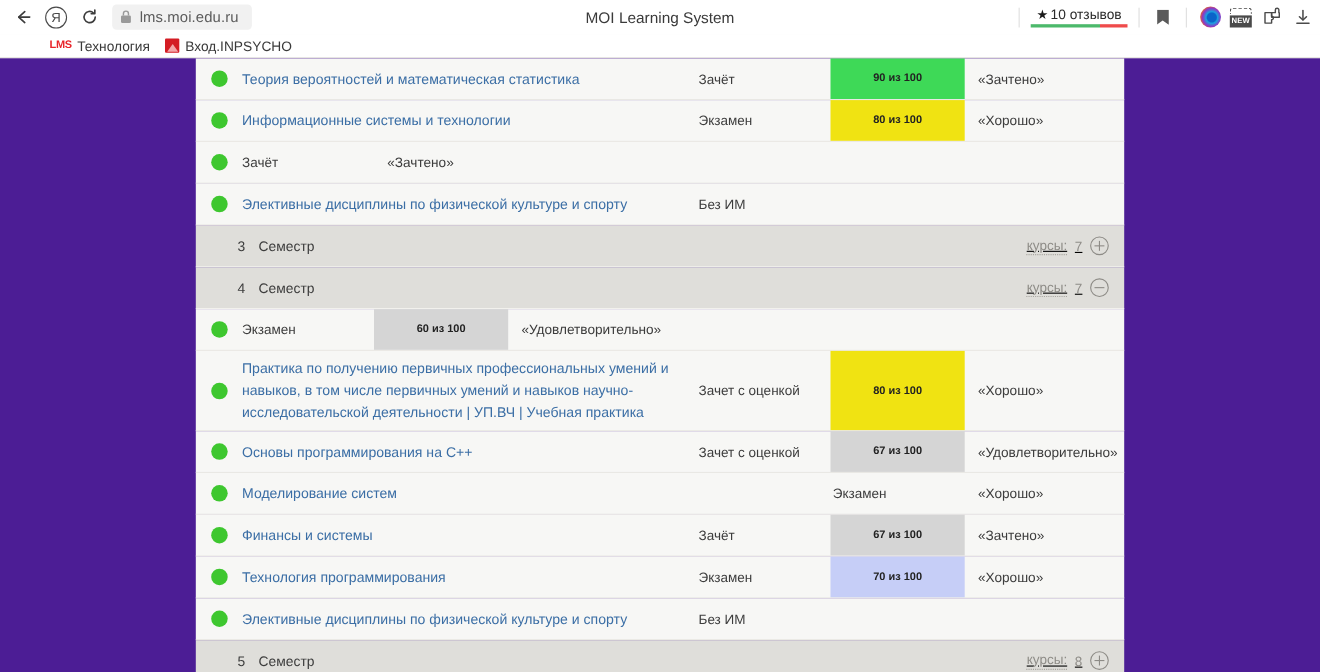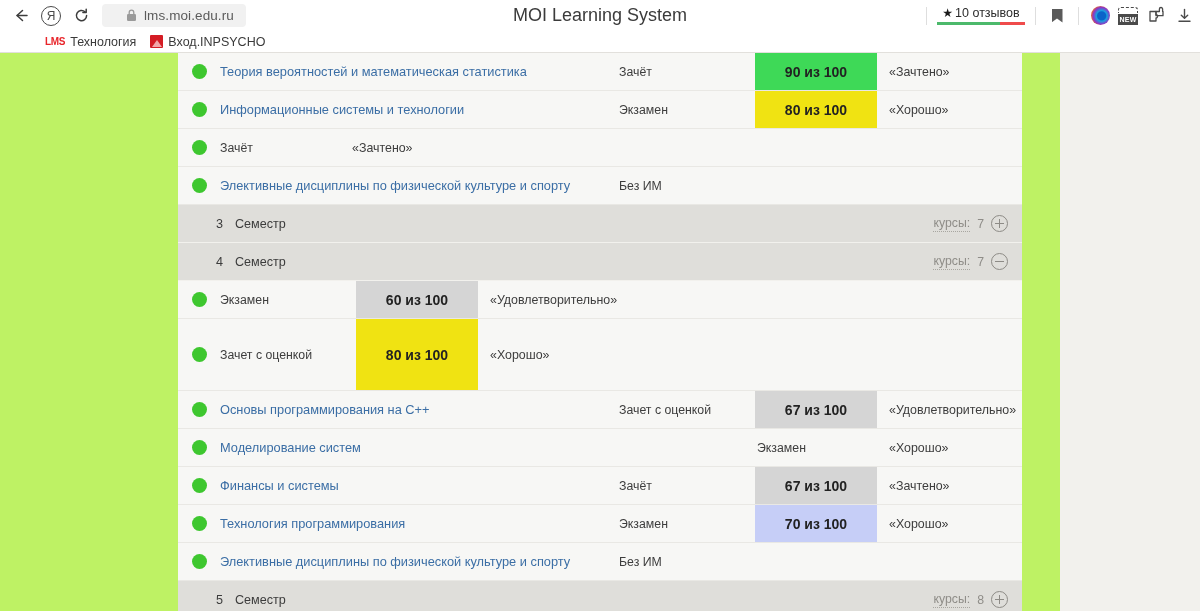--- a/index.html
+++ b/index.html
@@ -28,31 +28,31 @@
     width: 20px; height: 20px; border: 1.4px solid #4a4a4a;
     border-radius: 50%; display:flex; align-items:center; justify-content:center;
     font-size: 12px; color:#4a4a4a; font-weight:400;
   }
   .urlbar {
     margin-left: 6px;
     height: 23px;
     background: #f1f1f1;
     border-radius: 4px;
     display: flex; align-items: center;
-    padding: 0 12px 0 24px;
+    padding: 0 12px 0 7px;
     flex: none;
   }
   .lock-icon { margin-right: 7px; display:flex; }
   .url-text {
     font-size: 13.5px; color: #5b5b5b; letter-spacing: .1px;
   }
   .page-title-center {
     position: absolute; left: 0; right: 0; top: 0;
     height: 31px; display: flex; align-items: center; justify-content: center;
-    font-size: 18px; color: #3b3b3b; pointer-events: none;
+    font-size: 14px; color: #3b3b3b; pointer-events: none;
   }
   .chrome-right {
     margin-left: auto; display: flex; align-items: center; height: 31px;
     padding-right: 2px; position: relative; z-index: 3;
   }
   .chrome-sep { width: 1px; height: 18px; background: #dedede; margin: 0 7px; }
   .rating-badge {
     display: flex; flex-direction: column; align-items: center;
     padding: 0 3px;
   }
@@ -104,22 +104,22 @@
   }
   .bm-fav i {
     display:block; width: 0; height: 0; margin-bottom:1px;
     border-left: 5px solid transparent; border-right: 5px solid transparent;
     border-bottom: 7px solid #f2a7a9;
   }
 
   
   .page {
     position: absolute; top: 53px; left: 0;
-    width: 1060px; height: 558px;
-    background: #bef264;
+    width: 1200px; height: 558px;
+    background: #4c1d95;
     overflow: hidden;
   }
   .table-wrap {
     position: absolute; left: 178px; top: 0;
     width: 844px;
   }
 
   .row {
     display: flex; align-items: center;
     background: #f7f7f5;
@@ -137,38 +137,38 @@
     font-size: 12.8px; color: #3b6ea5; line-height: 19px;
   }
   .c-name a { color: #3b6ea5; text-decoration: none; display:block; }
   .c-type {
     width: 120px; flex: none;
     font-size: 12.3px; color: #3d3d3d;
   }
   .c-score {
     width: 122px; flex: none; align-self: stretch;
     display: flex; align-items: center; justify-content: center;
-    font-size: 14px; color: #222; font-weight: 700; margin-left: 16px;
+    font-size: 10px; color: #222; font-weight: 700;
   }
   .c-result {
     width: 145px; flex: none; padding-left: 12px;
     font-size: 12.4px; color: #3d3d3d;
   }
 
   
   .sem-row {
     display: flex; align-items: center;
     background: #dfdeda;
     border-bottom: 1px solid #f2f1ed;
     height: 38px;
     padding-left: 38px; padding-right: 14px;
   }
   .sem-num { font-size: 12.6px; color: #3c3c3c; margin-right: 12px; }
   .sem-word { font-size: 12.6px; color: #3c3c3c; }
-  .sem-right { margin-left: auto; display: flex; align-items: center; }
+  .sem-right { margin-left: auto; display: flex; align-items: center; text-decoration: underline; }
   .courses-lbl {
     font-size: 12.3px; color: #8f8d88;
     border-bottom: 1px dotted #a8a6a0; padding-bottom: 1px;
     margin-right: 7px;
   }
   .courses-cnt { font-size: 12.3px; color: #8f8d88; margin-right: 7px; }
   .exp-icon {
     width: 17px; height: 17px; border: 1.3px solid #8d8b86;
     border-radius: 50%; position: relative; flex: none;
   }
@@ -336,20 +336,23 @@
           <span class="dot"></span>
         </span>
         <span class="c-type">Экзамен</span>
         <span class="c-score" style="background:#d5d5d5">60 из 100</span>
         <span class="c-result">«Удовлетворительно»</span>
       </div>
       <div class="row tall">
         <span class="c-dot">
           <span class="dot"></span>
         </span>
+        <span class="c-name">
+          <a href="#">Практика по получению первичных профессиональных умений и навыков, в том числе первичных умений и навыков научно-исследовательской деятельности | УП.ВЧ | Учебная практика</a>
+        </span>
         <span class="c-type">Зачет с оценкой</span>
         <span class="c-score" style="background:#f0e312">80 из 100</span>
         <span class="c-result">«Хорошо»</span>
       </div>
       <div class="row">
         <span class="c-dot">
           <span class="dot"></span>
         </span>
         <span class="c-name">
           <a href="#">Основы программирования на C++</a>

